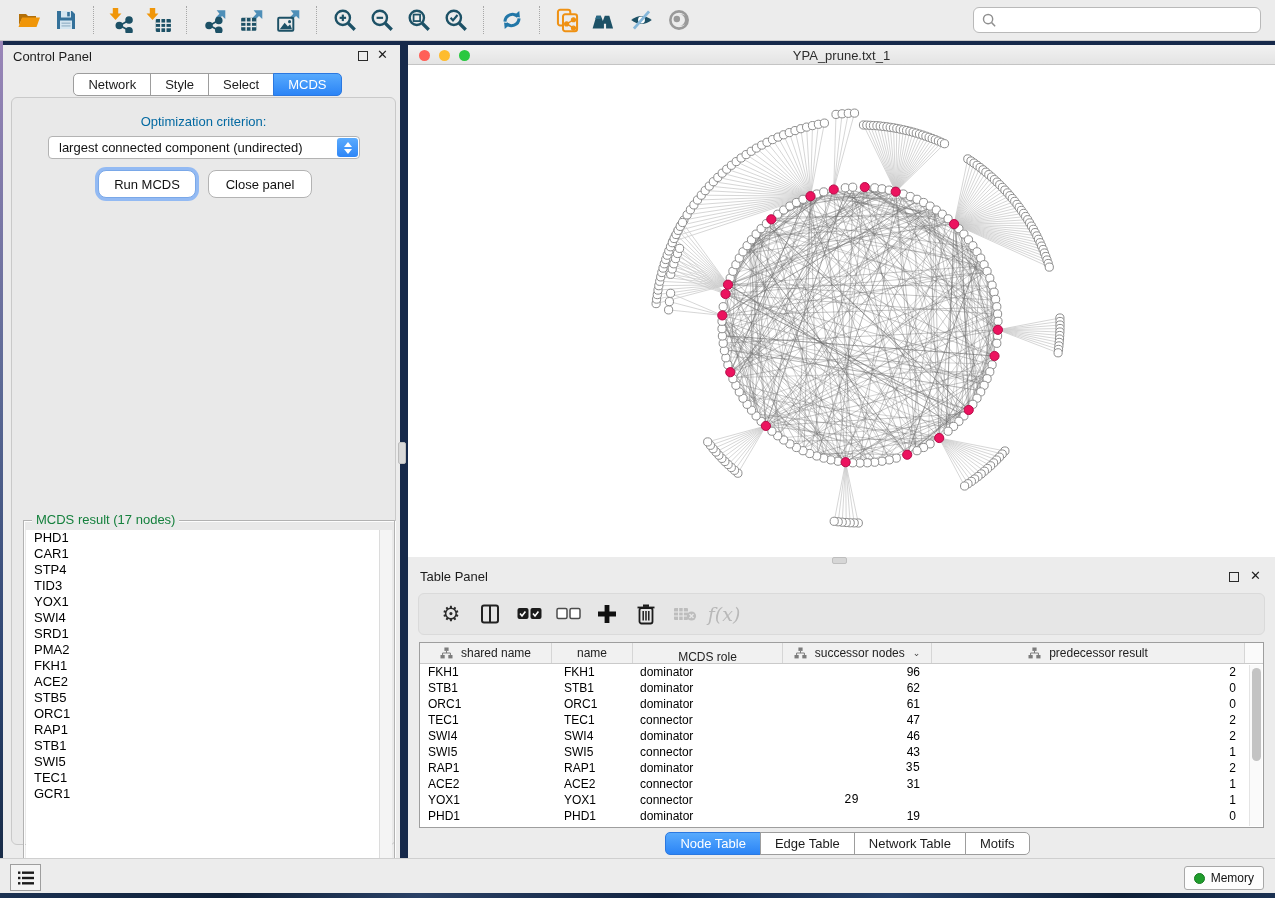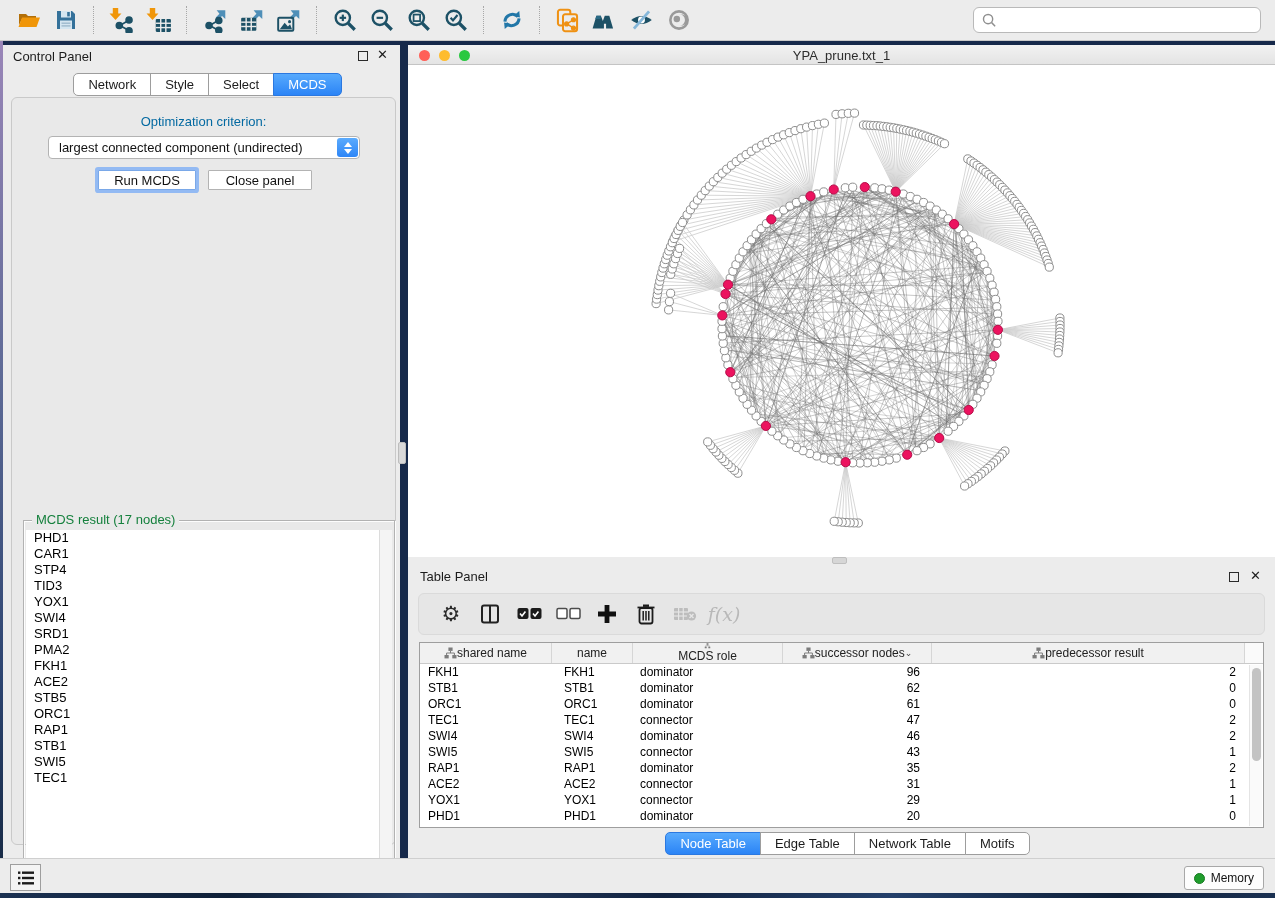--- a/index.html
+++ b/index.html
@@ -43,22 +43,22 @@
     background:#e9e9e9; border:1px solid #c9c9c9; border-radius:6px; }
   #opt-label { position:absolute; left:0; top:16px; width:100%; text-align:center; font-size:13px; color:#0369a1; }
   #criterion-select { position:absolute; left:36px; top:38px; width:312px; height:23px; background:#fff;
     border:1px solid #b3b3b3; border-radius:4px; font-size:13px; color:#111;
     display:flex; align-items:center; padding-left:10px; }
   #criterion-stepper { position:absolute; right:1px; top:1px; width:21px; height:19px; border-radius:3px;
     background:linear-gradient(#5babfd,#2e86f7); display:flex; flex-direction:column;
     align-items:center; justify-content:center; gap:2px; }
   .stp-up { width:0; height:0; border-left:4px solid transparent; border-right:4px solid transparent; border-bottom:5px solid #fff; }
   .stp-dn { width:0; height:0; border-left:4px solid transparent; border-right:4px solid transparent; border-top:5px solid #fff; }
-  .cp-btn { position:absolute; top:72px; height:20px; background:#fff; border:1px solid #b3b3b3;
-    border-radius:1px; font-size:13px; color:#111; display:flex; align-items:center; justify-content:center; }
+  .cp-btn { position:absolute; top:72px; height:28px; background:#fff; border:1px solid #b3b3b3;
+    border-radius:8px; font-size:13px; color:#111; display:flex; align-items:center; justify-content:center; }
   #run-btn { left:86px; width:98px; box-shadow:0 0 0 3px rgba(90,155,250,.6); border-color:#7aa8e8; }
   #closepanel-btn { left:196px; width:104px; }
 
   #result-group { position:absolute; left:11px; top:422px; width:372px; height:371px;
     border:1px solid #b2b2b2; box-shadow:inset 1px 1px 0 #fdfdfd, 1px 1px 0 #fdfdfd; }
   #result-title { position:absolute; left:8px; top:-9px; background:#e9e9e9; padding:0 4px; font-size:13px; color:#15803d; }
   #result-list { position:absolute; left:2px; top:9px; right:15px; bottom:2px; background:#fff; overflow:hidden; }
   .mcds-item { font-size:13px; line-height:16px; padding-left:8px; color:#000; }
   #result-scroll { position:absolute; right:2px; top:9px; width:13px; bottom:2px;
     background:#f4f4f4; border-left:1px solid #dcdcdc; }
@@ -83,21 +83,21 @@
   #tp-float { right:36px; } #tp-close { right:14px; }
   #tp-toolbar { position:absolute; left:10px; top:27px; right:10px; height:42px; background:#e6e6e6;
     border:1px solid #dadada; border-radius:6px; display:flex; align-items:center; padding-left:16px; gap:7px; }
   .tp-btn { width:32px; height:30px; display:flex; align-items:center; justify-content:center; }
   .gear-glyph { font-size:21px; color:#2b2b2b; font-family:"DejaVu Sans",sans-serif; }
   .fx-glyph { font-family:"DejaVu Serif",serif; font-style:italic; font-size:19px; color:#b8b8b8; }
 
   #node-table { position:absolute; left:11px; top:76px; right:11px; height:186px;
     background:#fff; border:1px solid #9e9e9e; }
   #nt-header { display:flex; height:21px; background:#f1f1f1; border-bottom:1px solid #cacaca; }
-  .nt-hcell { display:flex; align-items:center; justify-content:center; gap:0;
+  .nt-hcell { display:flex; align-items:center; justify-content:center; gap:8px;
     font-size:12px; color:#222; border-right:1px solid #d6d6d6; overflow:hidden; }
   .nt-hcell.filler { border-right:none; background:#fafafa; }
   .sort-chev { font-size:9px; color:#444; }
   .nt-row { display:flex; height:16px; }
   .nt-cell { font-size:12px; color:#000; line-height:16px; white-space:nowrap; overflow:hidden; }
   #nt-scroll { position:absolute; right:1px; top:22px; width:13px; bottom:1px; background:#fafafa; border-left:1px solid #e4e4e4; }
   #nt-thumb { position:absolute; left:1.5px; top:3px; width:9px; height:93px; background:#c3c3c3; border-radius:5px; }
 
   #tp-tabs { position:absolute; left:0; bottom:3px; width:100%; display:flex; justify-content:center; }
 
@@ -315,20 +315,21 @@
           <div class="mcds-item">SRD1</div>
           <div class="mcds-item">PMA2</div>
           <div class="mcds-item">FKH1</div>
           <div class="mcds-item">ACE2</div>
           <div class="mcds-item">STB5</div>
           <div class="mcds-item">ORC1</div>
           <div class="mcds-item">RAP1</div>
           <div class="mcds-item">STB1</div>
           <div class="mcds-item">SWI5</div>
           <div class="mcds-item">TEC1</div>
+          <div class="mcds-item">GCR1</div>
         </div>
       <div id="result-scroll"></div>
     </div>
   </div>
 </div>
 
 <div id="v-splitter-handle" class="abs"></div>
 <div id="net-window" class="abs">
   <div id="net-titlebar">
     <span class="light" id="light-r" style="left: 11px; background: rgb(255, 95, 87);"></span>
@@ -1323,42 +1324,42 @@
           <div class="nt-cell" style="width: 132px; text-align: left; padding-left: 8px;">SWI5</div>
           <div class="nt-cell" style="width: 81px; text-align: left; padding-left: 12px;">SWI5</div>
           <div class="nt-cell" style="width: 150px; text-align: left; padding-left: 7px;">connector</div>
           <div class="nt-cell" style="width: 149px; text-align: right; padding-right: 12px;">43</div>
           <div class="nt-cell" style="width: 313px; text-align: right; padding-right: 9px;">1</div>
         </div>
         <div class="nt-row">
           <div class="nt-cell" style="width: 132px; text-align: left; padding-left: 8px;">RAP1</div>
           <div class="nt-cell" style="width: 81px; text-align: left; padding-left: 12px;">RAP1</div>
           <div class="nt-cell" style="width: 150px; text-align: left; padding-left: 7px;">dominator</div>
-          <div class="nt-cell" style="width: 149px; text-align: right; padding-right: 12px;">35</div>
+          <div class="nt-cell" style="width: 149px; text-align: right; padding-right: 12px; font-family: Liberation Mono, monospace;">35</div>
           <div class="nt-cell" style="width: 313px; text-align: right; padding-right: 9px;">2</div>
         </div>
         <div class="nt-row">
           <div class="nt-cell" style="width: 132px; text-align: left; padding-left: 8px;">ACE2</div>
           <div class="nt-cell" style="width: 81px; text-align: left; padding-left: 12px;">ACE2</div>
           <div class="nt-cell" style="width: 150px; text-align: left; padding-left: 7px;">connector</div>
           <div class="nt-cell" style="width: 149px; text-align: right; padding-right: 12px;">31</div>
           <div class="nt-cell" style="width: 313px; text-align: right; padding-right: 9px;">1</div>
         </div>
         <div class="nt-row">
           <div class="nt-cell" style="width: 132px; text-align: left; padding-left: 8px;">YOX1</div>
           <div class="nt-cell" style="width: 81px; text-align: left; padding-left: 12px;">YOX1</div>
           <div class="nt-cell" style="width: 150px; text-align: left; padding-left: 7px;">connector</div>
-          <div class="nt-cell" style="width: 149px; text-align: right; padding-right: 12px;">29</div>
+          <div class="nt-cell" style="width: 149px; text-align: center; padding-right: 12px; font-family: Liberation Mono, monospace;">29</div>
           <div class="nt-cell" style="width: 313px; text-align: right; padding-right: 9px;">1</div>
         </div>
         <div class="nt-row">
           <div class="nt-cell" style="width: 132px; text-align: left; padding-left: 8px;">PHD1</div>
           <div class="nt-cell" style="width: 81px; text-align: left; padding-left: 12px;">PHD1</div>
           <div class="nt-cell" style="width: 150px; text-align: left; padding-left: 7px;">dominator</div>
-          <div class="nt-cell" style="width: 149px; text-align: right; padding-right: 12px;">20</div>
+          <div class="nt-cell" style="width: 149px; text-align: right; padding-right: 12px;">19</div>
           <div class="nt-cell" style="width: 313px; text-align: right; padding-right: 9px;">0</div>
         </div>
       </div>
     <div id="nt-scroll">
       <div id="nt-thumb"></div>
     </div>
   </div>
 
   <div id="tp-tabs">
       <div class="seg first active">Node Table</div>

